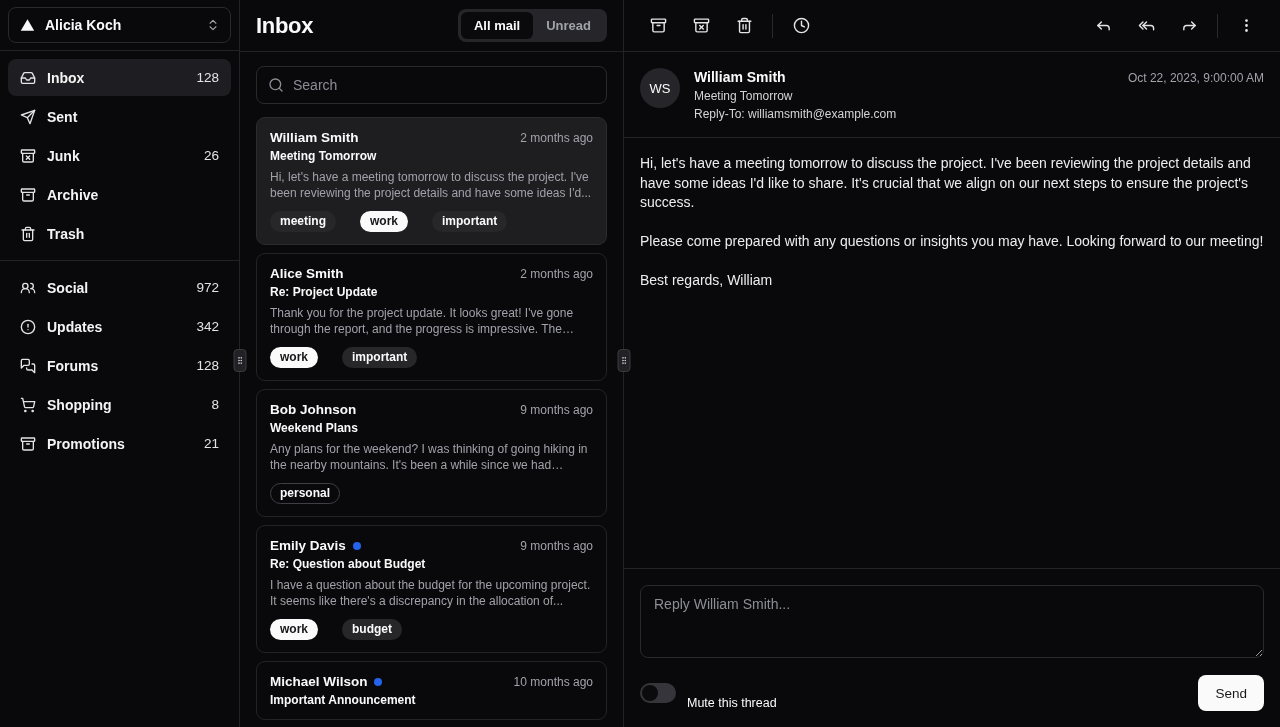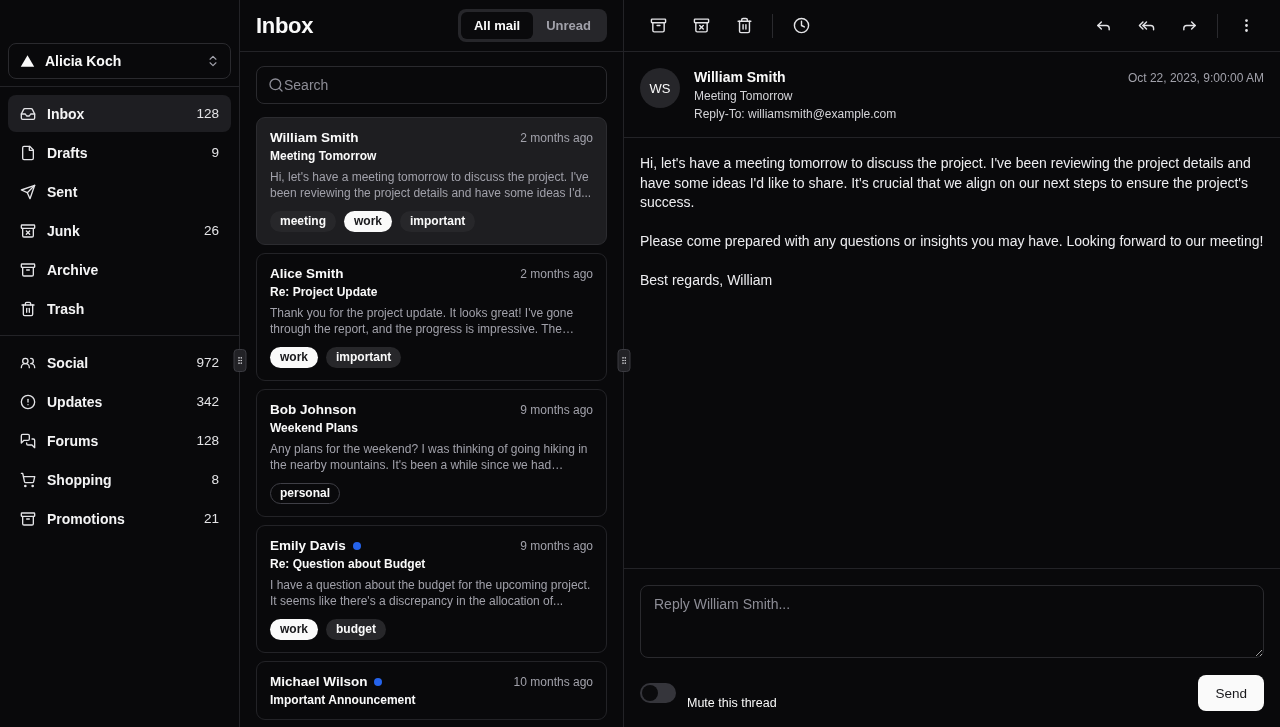--- a/index.html
+++ b/index.html
@@ -20,21 +20,21 @@
     background: #222226; border: 1px solid #3a3a40;
     display: flex; align-items: center; justify-content: center;
     color: #d4d4d8; z-index: 5; cursor: col-resize;
   }
   .grip svg { width: 9px; height: 15px; }
   .grip-left { top: 349px; }
   .grip-right { top: 349px; }
 
   
   .sidebar { width: 239px; flex: none; display: flex; flex-direction: column; }
-  .account-row { padding: 7px 8px; border-bottom: 1px solid #232327; margin-top: 36px; }
+  .account-row { padding: 7px 8px; border-bottom: 1px solid #232327; }
   .account-btn {
     display: flex; align-items: center; gap: 9px;
     height: 36px; padding: 0 10px; border: 1px solid #2a2a2e; border-radius: 8px;
     background: transparent; color: #fafafa; width: 100%;
     font-size: 14px; font-weight: 600; cursor: pointer;
     font-family: "Liberation Sans", sans-serif;
   }
   .account-btn .logo { width: 17px; height: 17px; color: #fafafa; }
   .account-btn .chev { margin-left: auto; color: #a1a1aa; width: 14px; height: 14px; }
   .nav-group { padding: 8px; display: flex; flex-direction: column; gap: 2px; }
@@ -57,21 +57,21 @@
   .list-title { font-size: 22px; font-weight: 700; letter-spacing: -0.3px; }
   .tabs { margin-left: auto; background: #26262a; border-radius: 8px; padding: 3px; display: flex; }
   .tab {
     border: none; background: transparent; color: #a1a1aa;
     padding: 6px 13px; border-radius: 6px; font-size: 13px; font-weight: 600;
     cursor: pointer; font-family: "Liberation Sans", sans-serif;
   }
   .tab.active { background: #0a0a0c; color: #fafafa; }
   .search-wrap { padding: 14px 16px 13px; flex: none; }
   .search-box {
-    display: flex; align-items: center; 
+    display: flex; align-items: center; gap: 9px;
     border: 1px solid #2a2a2e; border-radius: 8px; height: 38px; padding: 0 11px;
   }
   .search-box .ic { width: 16px; height: 16px; color: #8d8d96; flex: none; }
   .search-box input {
     flex: 1; background: transparent; border: none; outline: none;
     color: #fafafa; font-size: 14px; font-family: "Liberation Sans", sans-serif;
   }
   .search-box input::placeholder { color: #8d8d96; }
   .email-list {
     flex: 1; overflow: hidden; padding: 0 16px 16px;
@@ -84,21 +84,21 @@
   .email-item.selected { background: #1e1e21; border-color: #2c2c30; }
   .email-top { display: flex; align-items: center; gap: 7px; }
   .email-name { font-size: 13.5px; font-weight: 700; }
   .unread-dot { width: 8px; height: 8px; border-radius: 50%; background: #2563eb; flex: none; }
   .email-time { margin-left: auto; font-size: 12px; color: #a1a1aa; }
   .email-subject { font-size: 12px; font-weight: 600; margin-top: 4px; }
   .email-snippet {
     font-size: 12px; color: #a1a1aa; line-height: 15.5px; margin-top: 7px;
     display: -webkit-box; -webkit-line-clamp: 2; -webkit-box-orient: vertical; overflow: hidden;
   }
-  .email-tags { display: flex; gap: 8px; margin-top: 10px; }
+  .email-tags { display: flex; gap: 24px; margin-top: 10px; }
   .badge {
     font-size: 12px; font-weight: 600; padding: 3px 10px; border-radius: 999px; line-height: 15px;
   }
   .badge.default { background: #fafafa; color: #18181b; text-align: center; }
   .badge.secondary { background: #27272a; color: #fafafa; }
   .badge.outline { border: 1px solid #3f3f46; color: #fafafa; padding: 2px 9px; }
 
   
   .detail-pane { flex: 1; min-width: 0; display: flex; flex-direction: column; }
   .toolbar {
@@ -180,28 +180,20 @@
     </div>
 
     <nav class="nav-group">
       <div class="nav-item active">
         <svg class="ic" viewBox="0 0 24 24">
             <polyline points="22 12 16 12 14 15 10 15 8 12 2 12"></polyline>
             <path d="M5.45 5.11 2 12v6a2 2 0 0 0 2 2h16a2 2 0 0 0 2-2v-6l-3.45-6.89A2 2 0 0 0 16.76 4H7.24a2 2 0 0 0-1.79 1.11z"></path>
           </svg>
         <span>Inbox</span>
         <span class="nav-count">128</span>
-      </div>
-      <div class="nav-item">
-        <svg class="ic" viewBox="0 0 24 24">
-            <path d="M14.5 2H6a2 2 0 0 0-2 2v16a2 2 0 0 0 2 2h12a2 2 0 0 0 2-2V7.5L14.5 2z"></path>
-            <polyline points="14 2 14 8 20 8"></polyline>
-          </svg>
-        <span>Drafts</span>
-        <span class="nav-count">9</span>
       </div>
       <div class="nav-item">
         <svg class="ic" viewBox="0 0 24 24">
             <path d="m22 2-7 20-4-9-9-4Z"></path>
             <path d="M22 2 11 13"></path>
           </svg>
         <span>Sent</span>
         <span class="nav-count"></span>
       </div>
       <div class="nav-item">

